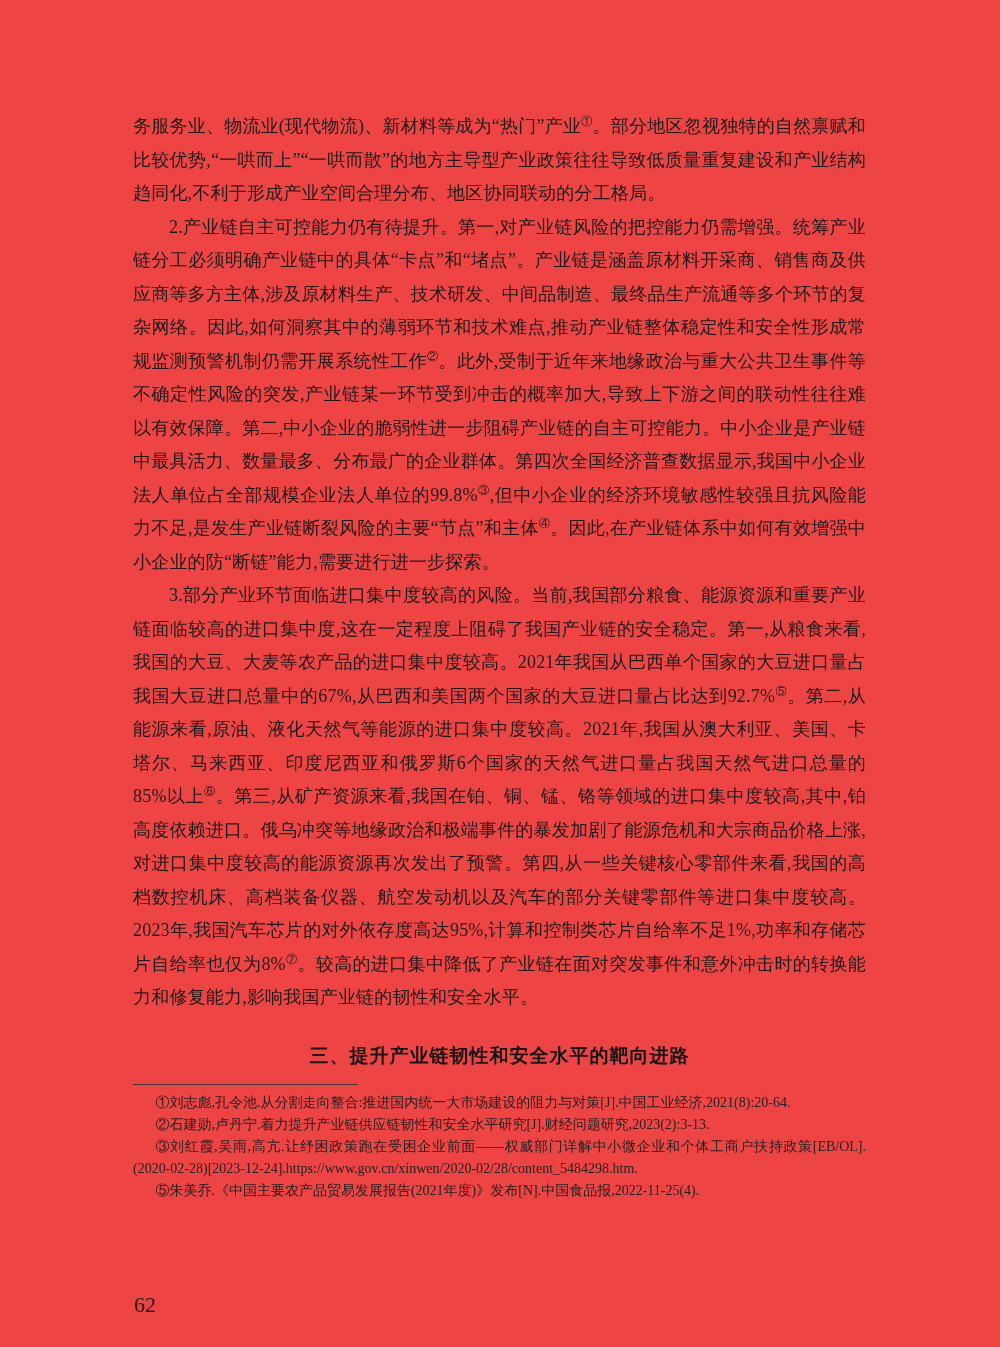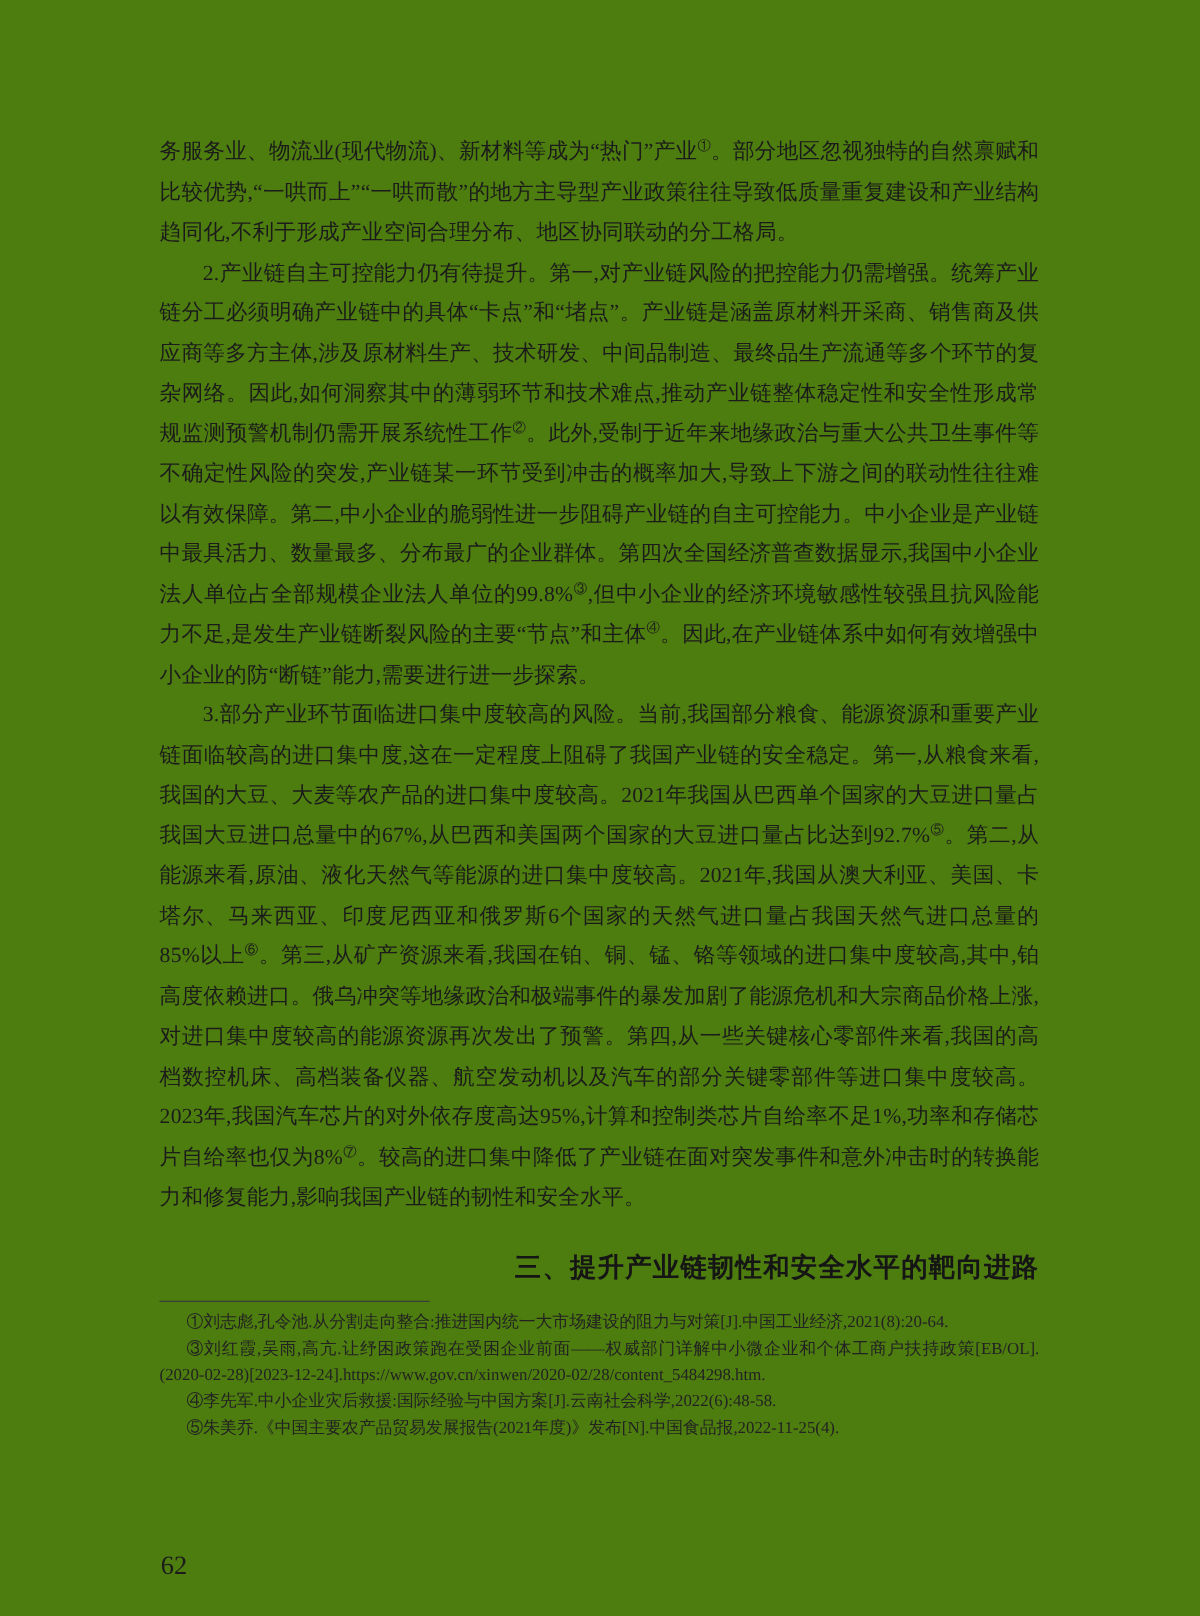--- a/index.html
+++ b/index.html
@@ -4,21 +4,21 @@
 <style>
   html, body {
     margin: 0;
     padding: 0;
     background: #ffffff;
   }
   .page {
     position: relative;
     width: 1000px;
     height: 1347px;
-    background: #4d7c0f;
+    background: #ef4444;
     color: #1b1b1b;
     font-family: "Liberation Serif", "DejaVu Serif", serif;
     overflow: hidden;
   }
   .content {
     position: absolute;
     left: 133px;
     top: 110px;
     width: 733px;
   }
@@ -34,23 +34,23 @@
   }
   sup.fn-ref {
     font-size: 0.62em;
     line-height: 0;
     vertical-align: super;
   }
   h2.section-heading {
     margin: 26px 0 13px 0;
     font-family: "Liberation Sans", "DejaVu Sans", sans-serif;
     font-weight: bold;
-    font-size: 22px;
+    font-size: 19px;
     line-height: 30px;
-    text-align: right;
+    text-align: center;
     color: #151515;
     letter-spacing: 1px;
   }
   .footnote-rule {
     width: 225px;
     height: 0;
     border-top: 1.6px solid #3a3a3a;
     margin-top: 11px;
     margin-bottom: 7px;
   }
@@ -82,22 +82,22 @@
 
     <p class="body-para indent">3.部分产业环节面临进口集中度较高的风险。当前,我国部分粮食、能源资源和重要产业链面临较高的进口集中度,这在一定程度上阻碍了我国产业链的安全稳定。第一,从粮食来看,我国的大豆、大麦等农产品的进口集中度较高。2021年我国从巴西单个国家的大豆进口量占我国大豆进口总量中的67%,从巴西和美国两个国家的大豆进口量占比达到92.7%<sup class="fn-ref">⑤</sup>。第二,从能源来看,原油、液化天然气等能源的进口集中度较高。2021年,我国从澳大利亚、美国、卡塔尔、马来西亚、印度尼西亚和俄罗斯6个国家的天然气进口量占我国天然气进口总量的85%以上<sup class="fn-ref">⑥</sup>。第三,从矿产资源来看,我国在铂、铜、锰、铬等领域的进口集中度较高,其中,铂高度依赖进口。俄乌冲突等地缘政治和极端事件的暴发加剧了能源危机和大宗商品价格上涨,对进口集中度较高的能源资源再次发出了预警。第四,从一些关键核心零部件来看,我国的高档数控机床、高档装备仪器、航空发动机以及汽车的部分关键零部件等进口集中度较高。2023年,我国汽车芯片的对外依存度高达95%,计算和控制类芯片自给率不足1%,功率和存储芯片自给率也仅为8%<sup class="fn-ref">⑦</sup>。较高的进口集中降低了产业链在面对突发事件和意外冲击时的转换能力和修复能力,影响我国产业链的韧性和安全水平。</p>
 
     <h2 class="section-heading">三、提升产业链韧性和安全水平的靶向进路</h2>
 
 
     <div class="footnote-rule"></div>
 
     <div class="footnotes">
       <p class="footnote">①刘志彪,孔令池.从分割走向整合:推进国内统一大市场建设的阻力与对策[J].中国工业经济,2021(8):20-64.</p>
+      <p class="footnote">②石建勋,卢丹宁.着力提升产业链供应链韧性和安全水平研究[J].财经问题研究,2023(2):3-13.</p>
       <p class="footnote">③刘红霞,吴雨,高亢.让纾困政策跑在受困企业前面——权威部门详解中小微企业和个体工商户扶持政策[EB/OL].(2020-02-28)[2023-12-24].https://www.gov.cn/xinwen/2020-02/28/content_5484298.htm.</p>
-      <p class="footnote">④李先军.中小企业灾后救援:国际经验与中国方案[J].云南社会科学,2022(6):48-58.</p>
       <p class="footnote">⑤朱美乔.《中国主要农产品贸易发展报告(2021年度)》发布[N].中国食品报,2022-11-25(4).</p>
 
     </div>
 
   </div>
 
   <div class="page-number">62</div>
 </div>
 
 </body></html>

